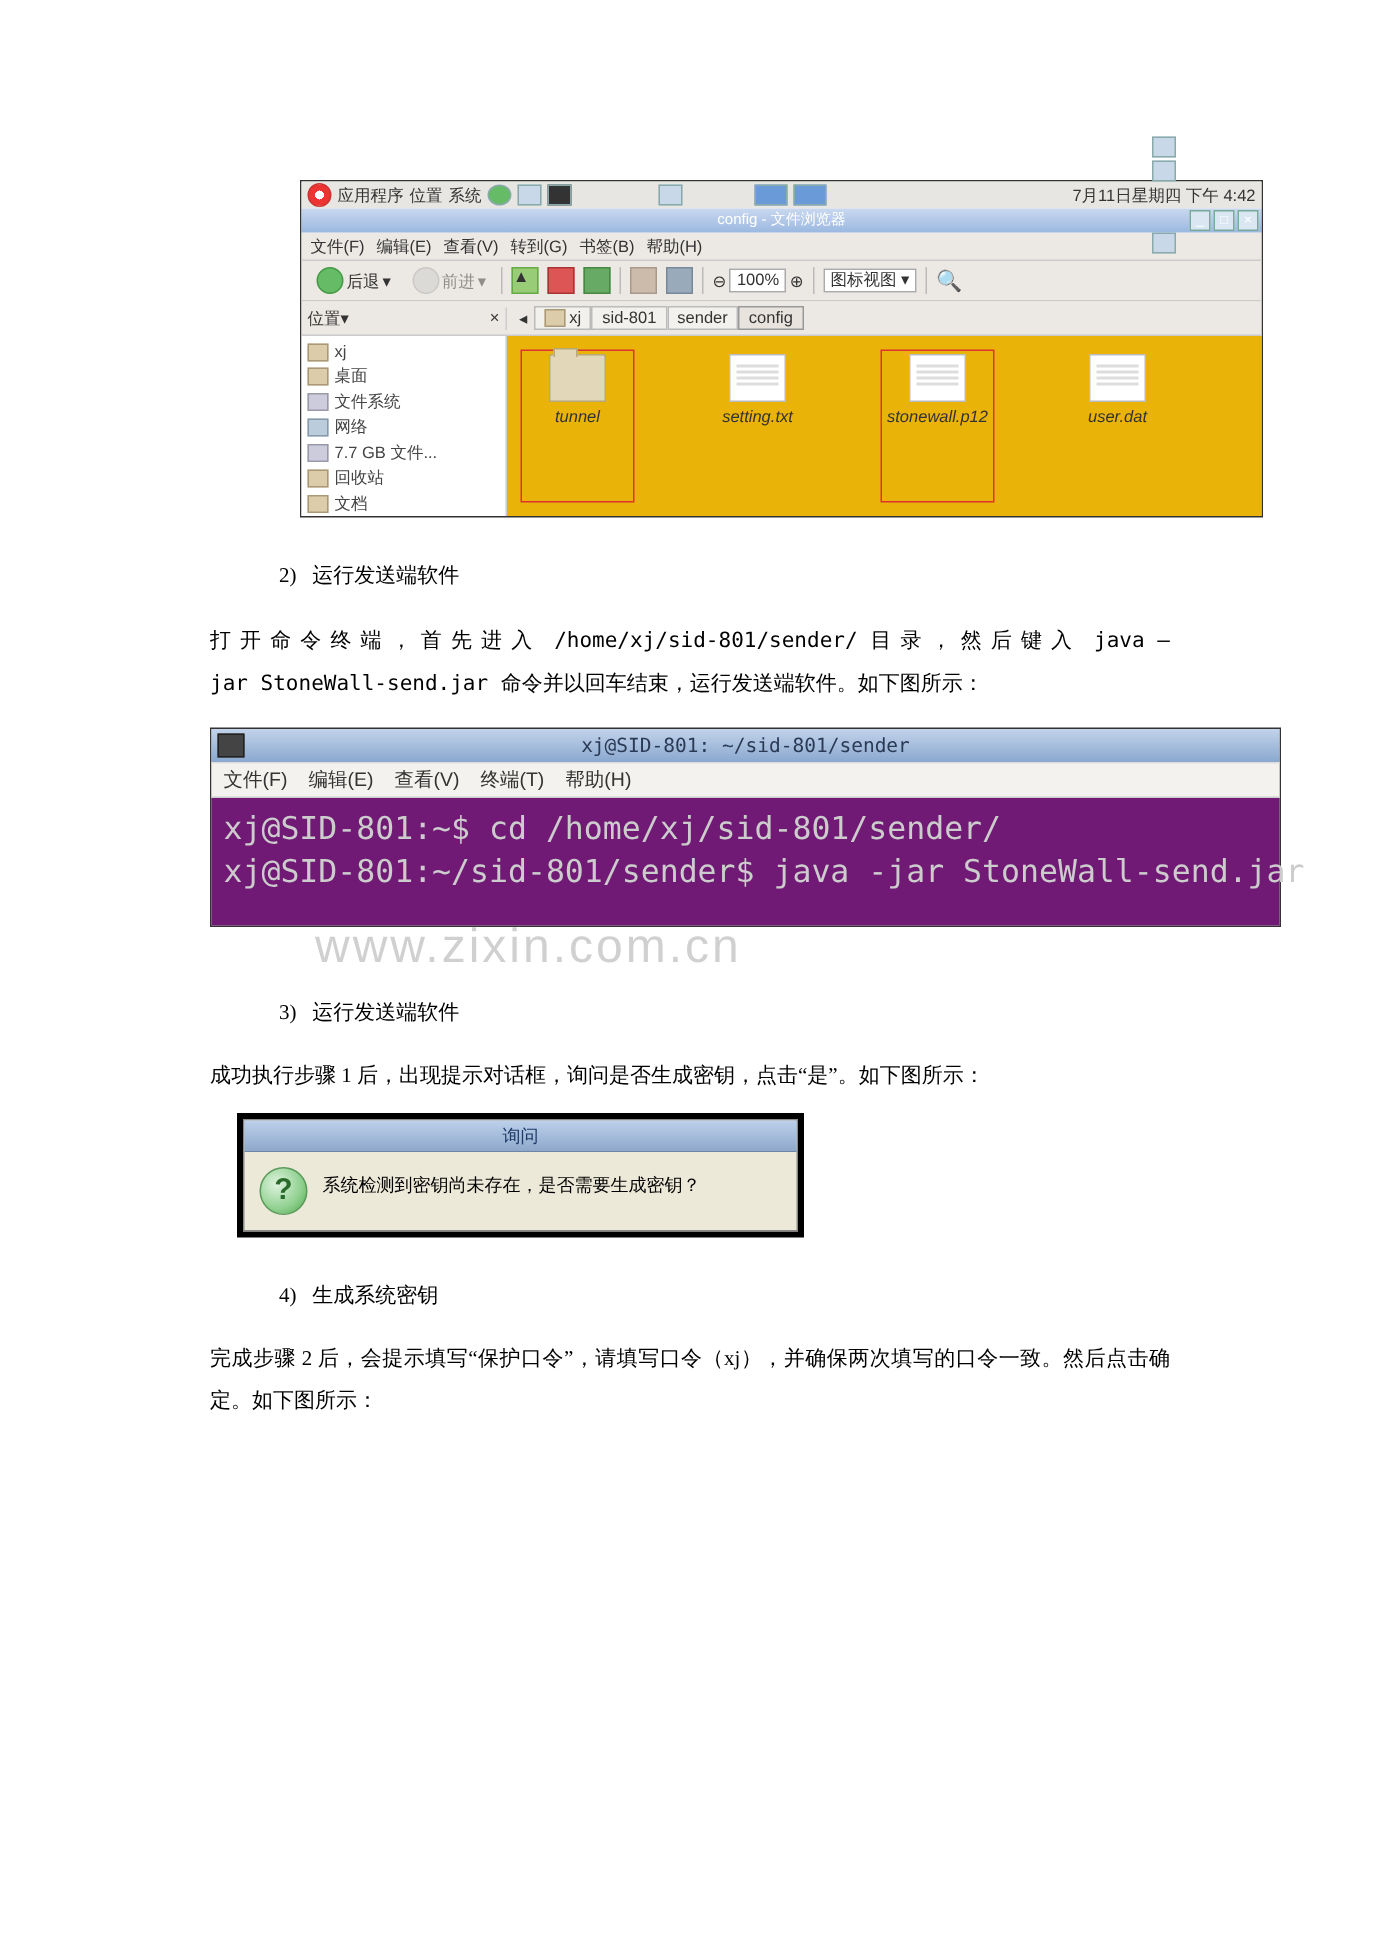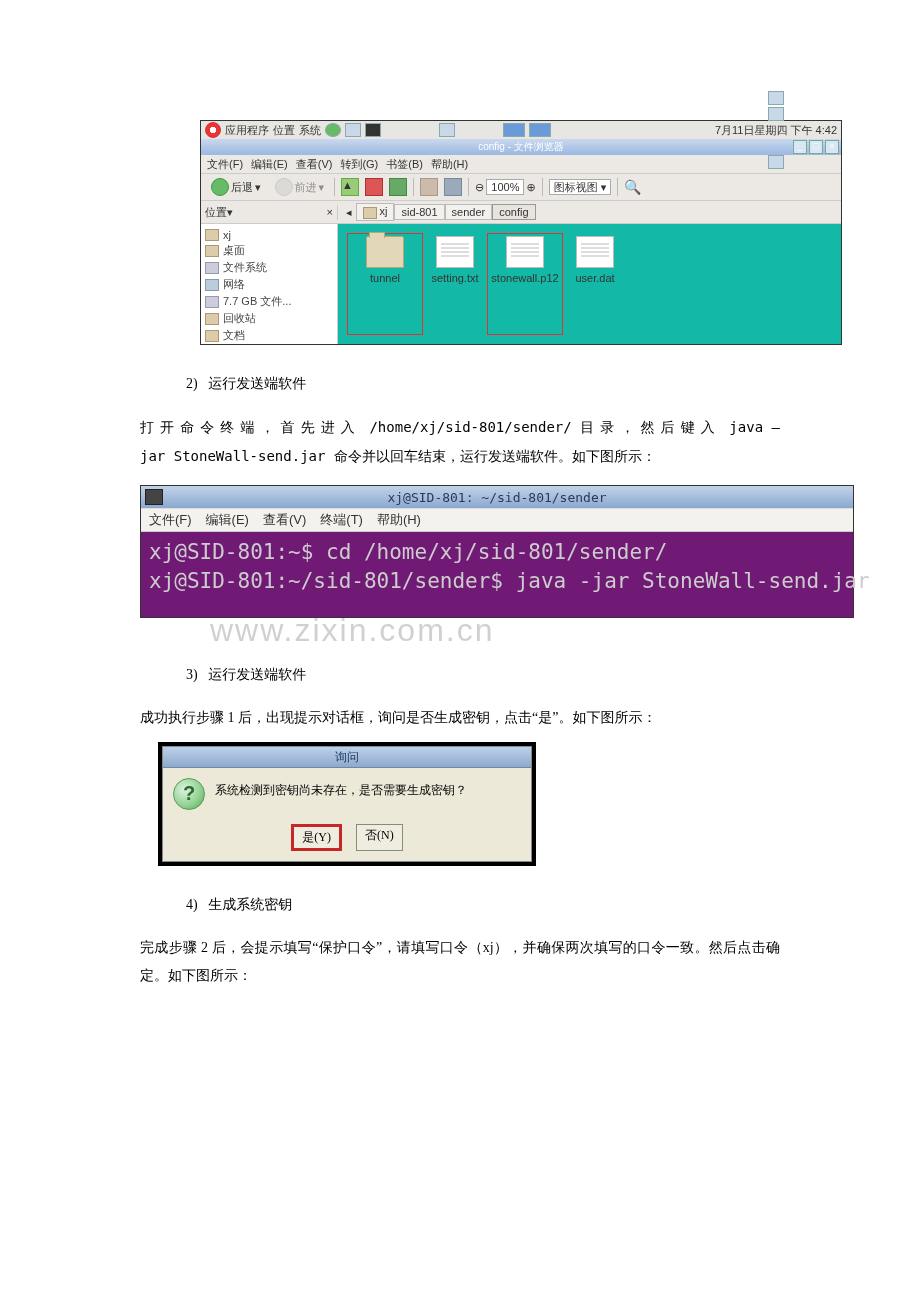--- a/index.html
+++ b/index.html
@@ -92,21 +92,21 @@
   .fm-path-right { flex: 1; display: flex; align-items: center; gap: 0; padding: 0 4px; }
   .crumb { border: 1px solid #bbb; padding: 1px 6px; background: #f3f1ed; }
   .crumb.active { background: #e8e4dd; border-color: #999; }
   .crumb .foldico { width: 12px; height: 10px; display: inline-block; background: #dca; border: 1px solid #a97; margin-right: 3px; vertical-align: middle; }
   .fm-body { display: flex; height: 120px; }
   .fm-side { width: 128px; border-right: 1px solid #ccc; background: #fff; padding: 4px; font-size: 11px; color: #444; }
   .fm-side .sitem { display: flex; align-items: center; gap: 4px; padding: 1px 0; }
   .sico { width: 12px; height: 10px; background: #dca; border: 1px solid #a97; }
   .sico.drive { background: #ccd; border-color: #99a; }
   .sico.net { background: #bcd; border-color: #89a; }
-  .fm-content { flex: 1; background: #14b8a6; display: flex; padding: 12px 12px; }
+  .fm-content { flex: 1; background: #eab308; display: flex; gap: 50px; padding: 12px 12px; font-style: italic; }
   .fitem { display: flex; flex-direction: column; align-items: center; gap: 4px; width: 70px; }
   .fitem .ficon { width: 36px; height: 30px; }
   .ficon.folder { background: #e2d7b9; border: 1px solid #b7a878; border-radius: 2px 2px 0 0; position: relative; }
   .ficon.folder::before { content: ''; position: absolute; top: -5px; left: 2px; width: 14px; height: 5px; background: #e2d7b9; border: 1px solid #b7a878; border-bottom: none; }
   .ficon.file { background: #fff; border: 1px solid #bbb; position: relative; }
   .ficon.file::after { content: ''; position: absolute; top: 6px; left: 4px; right: 4px; height: 2px; background: #ddd; box-shadow: 0 4px 0 #ddd, 0 8px 0 #ddd, 0 12px 0 #ddd; }
   .fitem.hl { outline: 1px solid #d33; outline-offset: 2px; }
   .flabel { font-size: 11px; color: #333; white-space: nowrap; }
 
   
@@ -347,24 +347,20 @@
 
   <p class="para">成功执行步骤 1 后，出现提示对话框，询问是否生成密钥，点击“是”。如下图所示：</p>
 
   <div class="dlg">
     <div class="dlg-inner">
       <div class="dlg-title">询问</div>
       <div class="dlg-body">
         <div class="qmark">?</div>
         <div class="dlg-text">系统检测到密钥尚未存在，是否需要生成密钥？</div>
       </div>
-      <div class="dlg-btns">
-        <span class="dlg-btn primary"><span>是(Y)</span></span>
-        <span class="dlg-btn"><span>否(N)</span></span>
-      </div>
     </div>
   </div>
 
   <div class="step">
     <span class="list-num">4)</span>&nbsp;&nbsp;
     <span class="h">生成系统密钥</span>
   </div>
 
   <p class="para">完成步骤 2 后，会提示填写“保护口令”，请填写口令（xj），并确保两次填写的口令一致。然后点击确定。如下图所示：</p>
 

